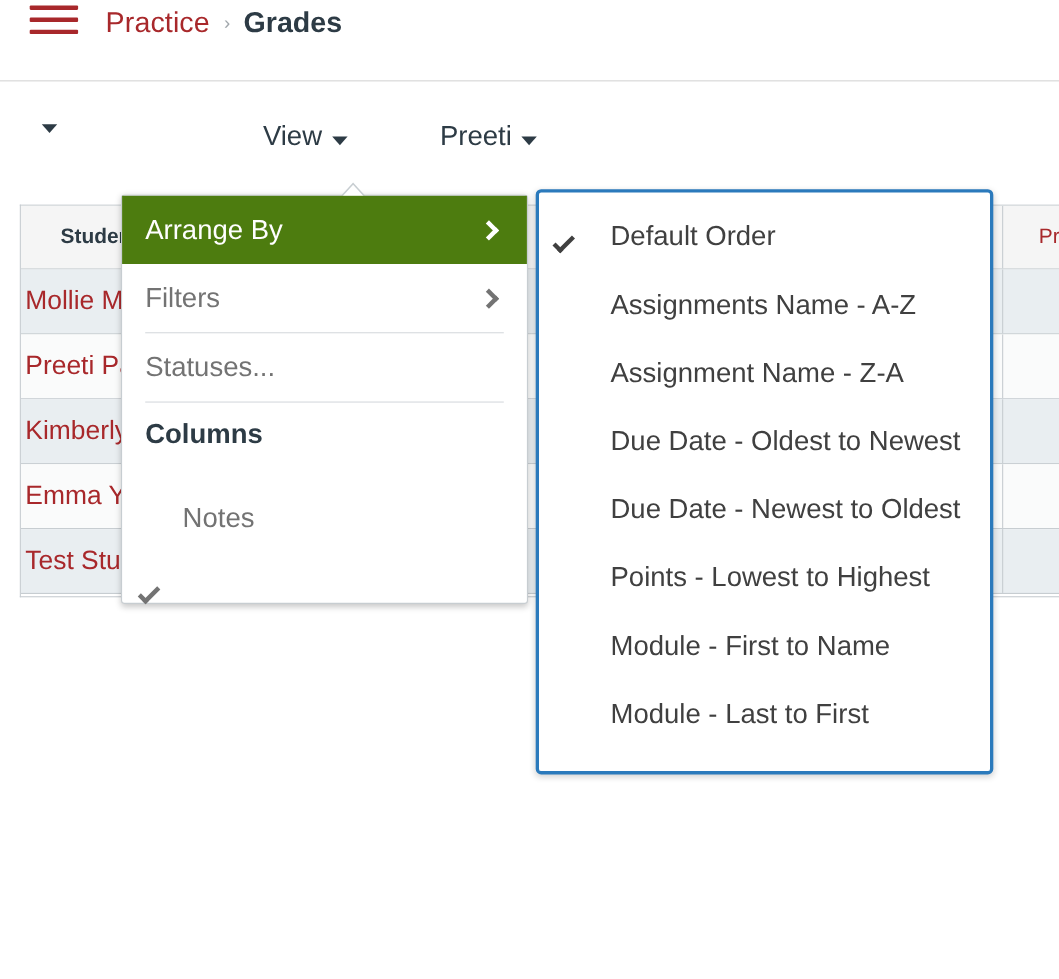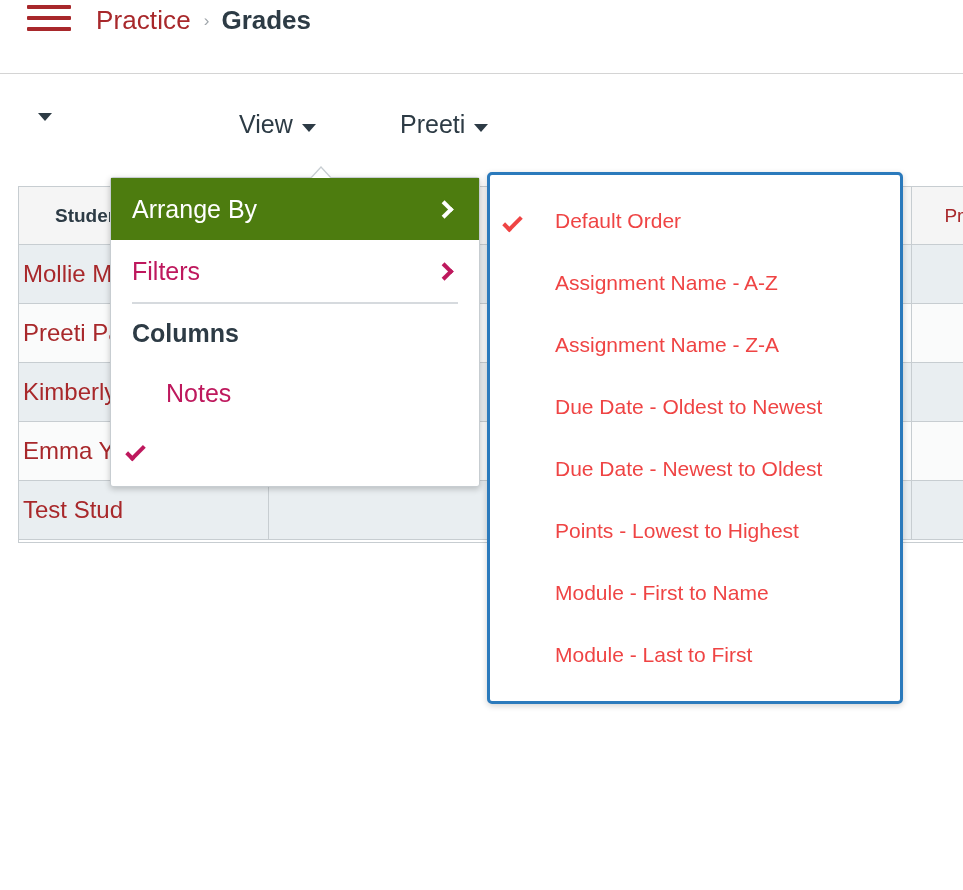--- a/index.html
+++ b/index.html
@@ -108,21 +108,21 @@
   .menu-caret {
     left: 199px; top: -12px; border-bottom: 12px solid #c7cdd1;
   }
   .menu-caret::after {
     content: ""; left: -11px; top: 2px;
     border-bottom: 12px solid #ffffff;
   }
 
   .mi {
     display: flex; align-items: center; height: 62px;
-    padding: 0 18px 0 21px; font-size: 25px; color: #be185d;
+    padding: 0 18px 0 21px; font-size: 25px; color: #737373;
     cursor: pointer; position: relative;
   }
   .mi.highlighted { background: #4d7c0f; color: #ffffff; }
   .mi .mi-label { flex: 1 1 auto; }
   .chev-right {
     width: 13px; height: 13px;
     border-top: 4px solid currentColor; border-right: 4px solid currentColor;
     transform: rotate(45deg); margin-right: 10px;
   }
   .mi-sep { height: 1px; background: #d6dade; margin: 0 21px; }
@@ -131,32 +131,32 @@
     padding-left: 21px; font-size: 25px; font-weight: bold; color: #2D3B45;
   }
   .mi-check-slot {
     width: 40px; flex: 0 0 40px; display: flex; align-items: center;
   }
   .checkmark {
     display: inline-block; width: 19px; height: 10px;
     border-left: 4px solid currentColor; border-bottom: 4px solid currentColor;
     transform: rotate(-45deg); position: relative; top: -4px;
   }
-  .mi.with-check { padding-left: 15px; }
+  .mi.with-check { padding-left: 15px; align-items: flex-end; }
 
   
   .submenu {
     position: absolute; left: 487px; top: 172px; width: 416px;
     background: #fff; border: 3px solid #2B7ABC; border-radius: 5px;
     box-shadow: 0 2px 6px rgba(0,0,0,.18);
     padding: 14px 0 16px 0; z-index: 40;
   }
   .smi {
-    display: flex; align-items: center; min-height: 62px;
-    padding: 7px 16px 7px 13px; font-size: 21px; color: #ef4444;
+    display: flex; align-items: flex-start; min-height: 62px;
+    padding: 7px 16px 7px 13px; font-size: 25px; color: #404040;
     cursor: pointer; line-height: 1.36;
   }
   .smi-check-slot { width: 52px; flex: 0 0 52px; padding-top: 8px; }
   .smi-label { flex: 1 1 auto; padding-top: 2px; }
 </style>
 </head>
 <body>
 
 <div class="page">
 
@@ -229,20 +229,23 @@
       <span class="chev-right"></span>
     </div>
 
     <div class="mi">
       <span class="mi-label">Filters</span>
       <span class="chev-right"></span>
     </div>
 
     <div class="mi-sep"></div>
 
+    <div class="mi">
+      <span class="mi-label">Statuses...</span>
+    </div>
 
     <div class="mi-sep"></div>
 
     <div class="mi-heading">Columns</div>
 
     <div class="mi with-check">
       <span class="mi-check-slot"></span>
       <span class="mi-label">Notes</span>
     </div>
 
@@ -257,21 +260,21 @@
 
     <div class="smi">
       <span class="smi-check-slot">
         <span class="checkmark"></span>
       </span>
       <span class="smi-label">Default Order</span>
     </div>
 
     <div class="smi">
       <span class="smi-check-slot"></span>
-      <span class="smi-label">Assignment Name - A-Z</span>
+      <span class="smi-label">Assignments Name - A-Z</span>
     </div>
 
     <div class="smi">
       <span class="smi-check-slot"></span>
       <span class="smi-label">Assignment Name - Z-A</span>
     </div>
 
     <div class="smi">
       <span class="smi-check-slot"></span>
       <span class="smi-label">Due Date - Oldest to Newest</span>

